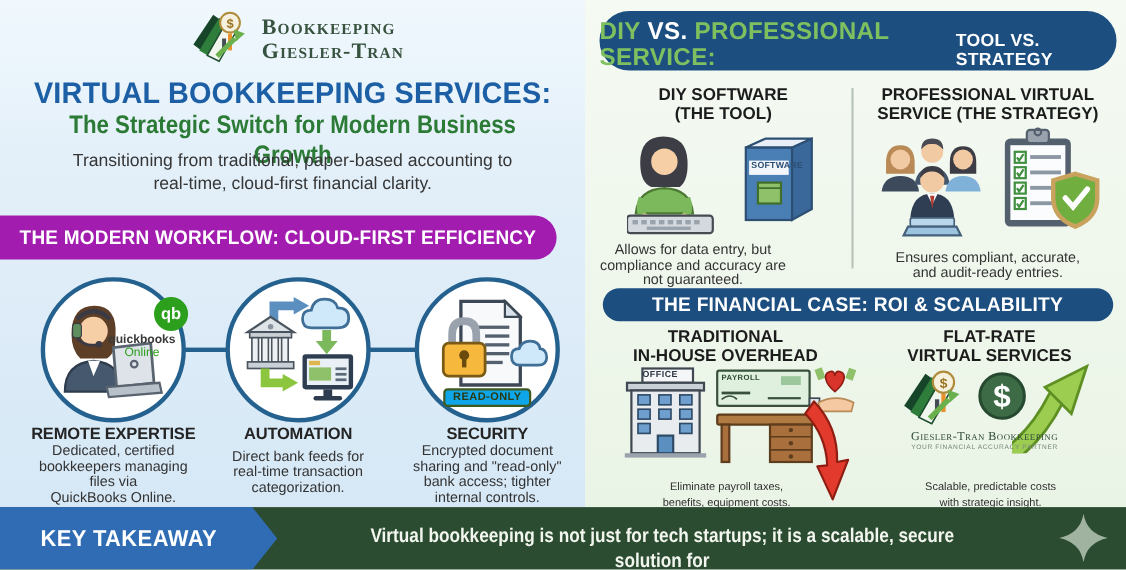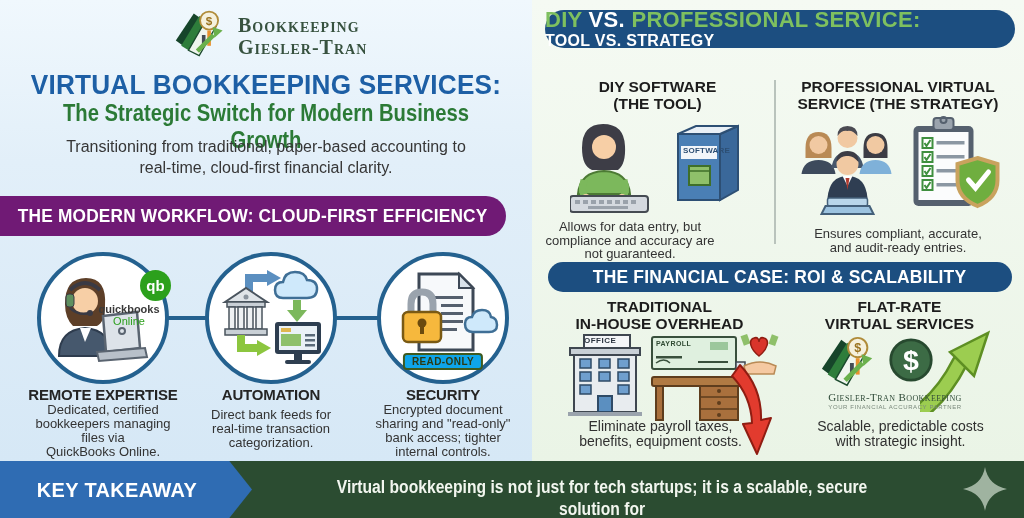--- a/index.html
+++ b/index.html
@@ -21,43 +21,43 @@
              color:#37523f;font-size:20px;font-weight:bold;letter-spacing:1px;line-height:1.08;}
 
   
   .main-title{left:0;top:70px;width:532px;color:#1d5fa5;font-size:27px;font-weight:bold;
               letter-spacing:0.2px;transform:scaleX(0.97);transform-origin:center;}
   .main-subtitle{left:0;top:100px;width:532px;color:#2b7a36;font-size:23px;font-weight:bold;
                  transform:scaleX(0.88);transform-origin:center;}
   .main-desc{left:30px;top:136px;width:472px;color:#363636;font-size:16px;line-height:21px;}
 
   
-  .wf-banner{left:0;top:196px;width:506px;height:40px;background:#701a75;
+  .wf-banner{left:0;top:196px;width:506px;height:40px;background:#a21caf;
              border-radius:0 21px 21px 0;display:flex;align-items:center;justify-content:center;}
   .wf-banner span{color:#ffffff;font-size:18px;font-weight:bold;letter-spacing:0.2px;
                   transform:scaleX(0.96);}
 
   
   .wf-circle{top:252px;width:132px;height:132px;box-sizing:border-box;border:4px solid #24618f;
              border-radius:50%;background:#ffffff;}
   .wf-connector{top:316px;height:4px;background:#24618f;}
   .qb-badge{left:99px;top:14px;width:31px;height:31px;border-radius:50%;background:#2ca01c;
             color:#ffffff;font-size:15px;font-weight:bold;display:flex;align-items:center;justify-content:center;}
   .qb-line1{left:46px;top:47px;width:84px;font-size:11px;font-weight:bold;color:#3a3a3a;text-align:center;}
   .qb-line2{left:46px;top:59px;width:84px;font-size:11px;color:#2ca01c;text-align:center;}
   .readonly-pill{left:50%;bottom:10px;transform:translateX(-50%);background:#0ea5e9;
                  border:2px solid #3e5a1f;border-radius:4px;color:#2c3a12;font-size:10px;
                  font-weight:bold;padding:1px 7px;letter-spacing:0.4px;white-space:nowrap;}
 
   .wf-title{top:386px;font-size:15px;font-weight:bold;color:#242424;letter-spacing:-0.2px;}
   .wf-desc{top:403px;font-size:13px;line-height:14px;color:#333333;}
 
   
-  .cmp-banner{left:545px;top:10px;width:470px;height:38px;background:#1c4e80;border-radius:28px;
-              display:flex;flex-direction:column;align-items:flex-start;justify-content:center;line-height:1.1;}
+  .cmp-banner{left:545px;top:10px;width:470px;height:54px;background:#1c4e80;border-radius:28px;
+              display:flex;flex-direction:row;align-items:flex-end;justify-content:center;line-height:1.1;}
   .cmp-l1{font-size:22px;font-weight:bold;letter-spacing:0.3px;}
   .cmp-green{color:#7ec05f;} .cmp-white{color:#ffffff;}
   .cmp-l2{font-size:16px;font-weight:bold;color:#ffffff;letter-spacing:0.3px;}
 
   .col-title{font-size:15.5px;font-weight:bold;color:#1c1c1c;line-height:17px;}
   .col-desc{font-size:13px;line-height:13.5px;color:#333333;}
   .v-divider{left:774px;top:80px;width:2px;height:164px;background:#b9c3bc;}
 
   .sw-label{left:683px;top:146px;width:36px;font-size:8px;font-weight:bold;color:#2d4f74;
             text-align:center;letter-spacing:0.2px;}
@@ -67,21 +67,21 @@
               display:flex;align-items:center;justify-content:center;}
   .fin-banner span{color:#ffffff;font-size:18px;font-weight:bold;letter-spacing:0.2px;transform:scaleX(0.97);}
   .office-sign{left:584px;top:336px;width:24px;font-size:8px;font-weight:bold;color:#2c3540;
                text-align:center;letter-spacing:0.5px;}
   .payroll-sign{left:656px;top:340px;width:44px;font-size:7px;font-weight:bold;color:#2f4a32;
                 letter-spacing:0.4px;}
   .fr-brand{left:790px;top:391px;width:210px;font-family:"Liberation Serif",serif;
             font-variant:small-caps;font-size:11px;color:#2f4a38;letter-spacing:0.4px;}
   .fr-tagline{left:790px;top:404px;width:210px;font-size:6px;color:#79887b;letter-spacing:0.6px;
               text-transform:uppercase;}
-  .fin-desc{font-size:14px;line-height:15px;color:#303030;}
+  .fin-desc{font-size:10px;line-height:15px;color:#303030;margin-top:16px;}
 
   
   .tk-green{left:0;top:461px;width:1024px;height:57px;background:#2b4c31;}
   .tk-blue{left:0;top:461px;width:252px;height:57px;background:#2f6cb3;
            clip-path:polygon(0 0,91% 0,100% 50%,91% 100%,0 100%);
            display:flex;align-items:center;justify-content:center;}
   .tk-label{color:#ffffff;font-size:21px;font-weight:bold;letter-spacing:0.4px;
             transform:scaleX(0.95);padding-right:20px;}
   .tk-text-wrap{left:262px;top:461px;width:680px;height:57px;display:flex;align-items:center;justify-content:center;margin-top:19px;}
   .tk-text{color:#f2f6ef;font-size:18px;font-weight:bold;line-height:22px;text-align:center;

